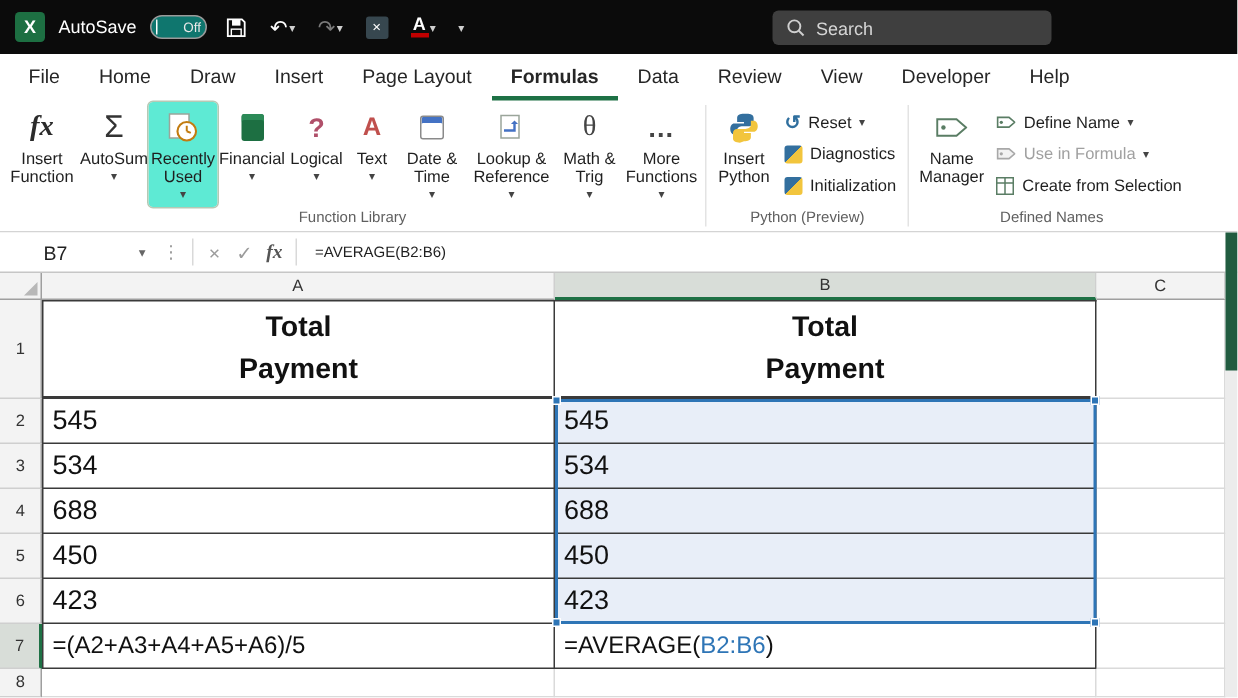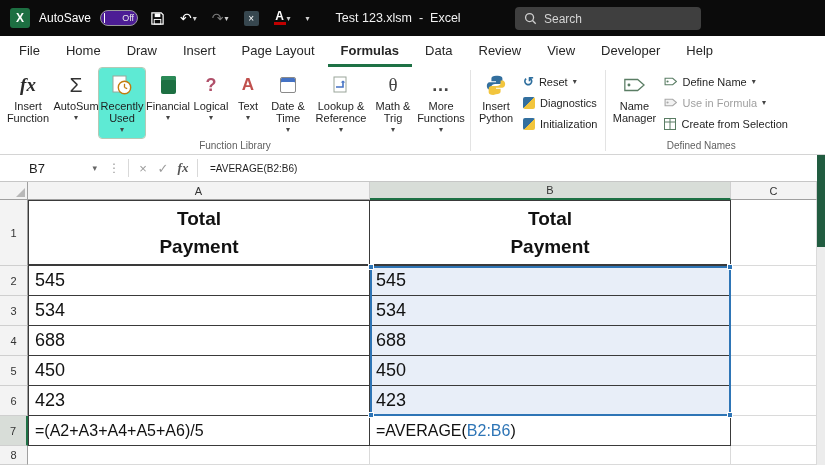--- a/index.html
+++ b/index.html
@@ -4,21 +4,21 @@
 <style>
   * { box-sizing: border-box; margin: 0; padding: 0; }
   html,body { width:825px; height:465px; overflow:hidden; }
   body { font-family:"Liberation Sans", sans-serif; background:#fff; position:relative; }
 
   
   .titlebar { height:36px; background:#0b0b0b; color:#fff; display:flex; align-items:center;
               padding:0 10px; gap:9px; position:relative; font-size:12px; }
   .xl-logo { width:20px; height:20px; background:#1d6f42; color:#fff; border-radius:3px;
              display:flex; align-items:center; justify-content:center; font-weight:bold; font-size:12px; }
-  .toggle { width:38px; height:16px; border-radius:9px; background:#4c1d95; border:1px solid #9a9a9a;
+  .toggle { width:38px; height:16px; border-radius:9px; background:#0f766e; border:1px solid #9a9a9a;
             display:flex; align-items:center; gap:18px; padding:0 3px; cursor:pointer; }
   .knob { width:10px; height:10px; background:#fff; border-radius:50%; }
   .toggle-off { font-size:9px; color:#e8e8e8; }
   .qat-btn { display:flex; align-items:center; gap:1px; padding:2px 3px; border-radius:3px; cursor:pointer; font-size:14px; }
   .qat-btn .mini { font-size:8px; color:#cfcfcf; }
   .qat-btn.disabled { color:#7a7a7a; }
   .qat-tile { width:15px; height:15px; background:#37474f; border-radius:2px; color:#fff;
               display:flex; align-items:center; justify-content:center; font-size:10px; }
   .fontcolor-a { display:flex; flex-direction:column; align-items:center; line-height:10px; }
   .fontcolor-a .a { font-size:12px; font-weight:bold; color:#fff; }
@@ -147,21 +147,20 @@
   <div class="qat-btn">
     <div class="fontcolor-a">
       <span class="a">A</span>
       <span class="bar"></span>
     </div>
     <span class="mini">▾</span>
   </div>
   <div class="qat-btn">
     <span class="mini">▾</span>
   </div>
-  <span class="doc-title">Test 123.xlsm  -  Excel</span>
   <div class="searchbox">
     <svg width="13" height="13" viewBox="0 0 14 14">
       <circle cx="6" cy="6" r="4.3" fill="none" stroke="#cfcfcf" stroke-width="1.4"></circle>
       <line x1="9.2" y1="9.2" x2="12.6" y2="12.6" stroke="#cfcfcf" stroke-width="1.4"></line>
     </svg>
     <span>Search</span>
   </div>
 </div>
 
 <div class="tabs">
@@ -286,20 +285,21 @@
         <div class="smallbtn">
           <span class="pyicon-sm"></span>
           <span>Diagnostics</span>
         </div>
         <div class="smallbtn">
           <span class="pyicon-sm"></span>
           <span>Initialization</span>
         </div>
       </div>
     </div>
+    <div class="rgroup-label">Python (Preview)</div>
   </div>
 
   <div class="rsep"></div>
 
   <div class="rgroup">
     <div class="rgroup-main">
       <div class="bigbtn" style="width:50px">
         <div class="bicon">
           <svg width="22" height="18" viewBox="0 0 24 18">
             <path d="M2 3h14l7 6-7 6H2z" fill="#fff" stroke="#5a7d64" stroke-width="1.4"></path>

